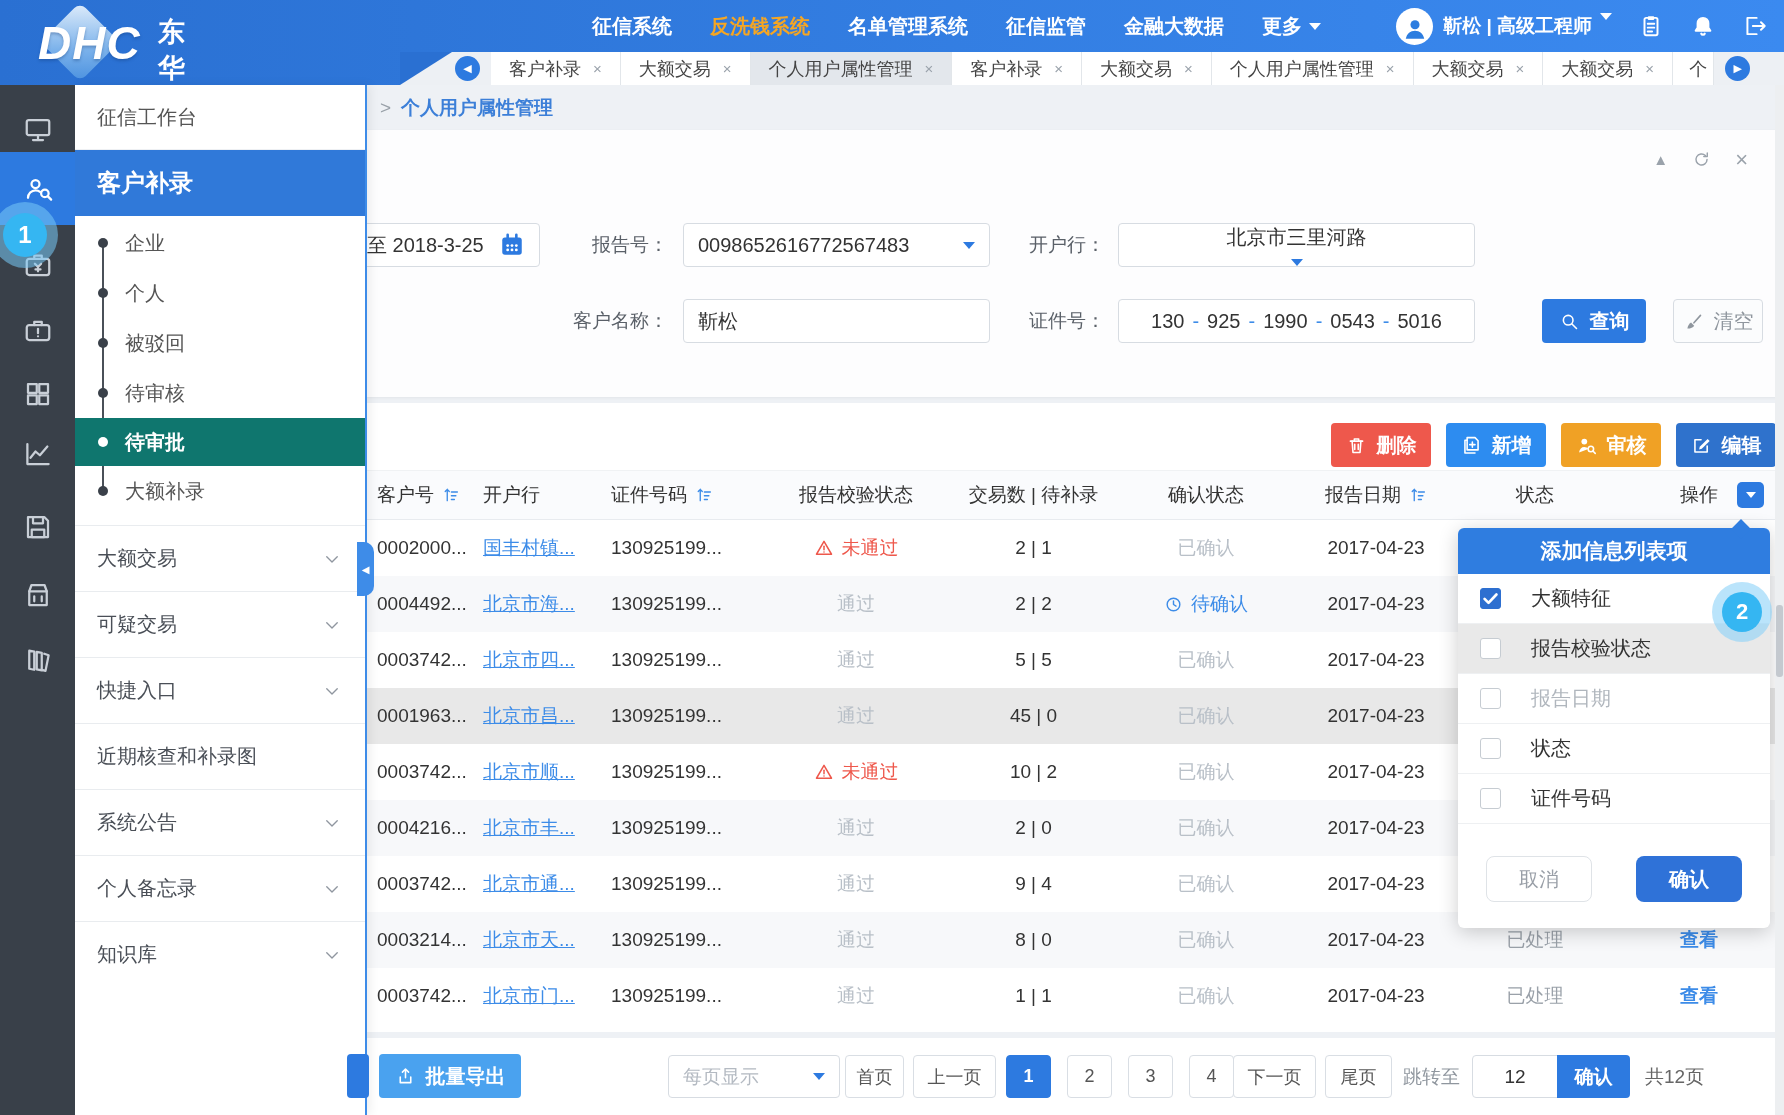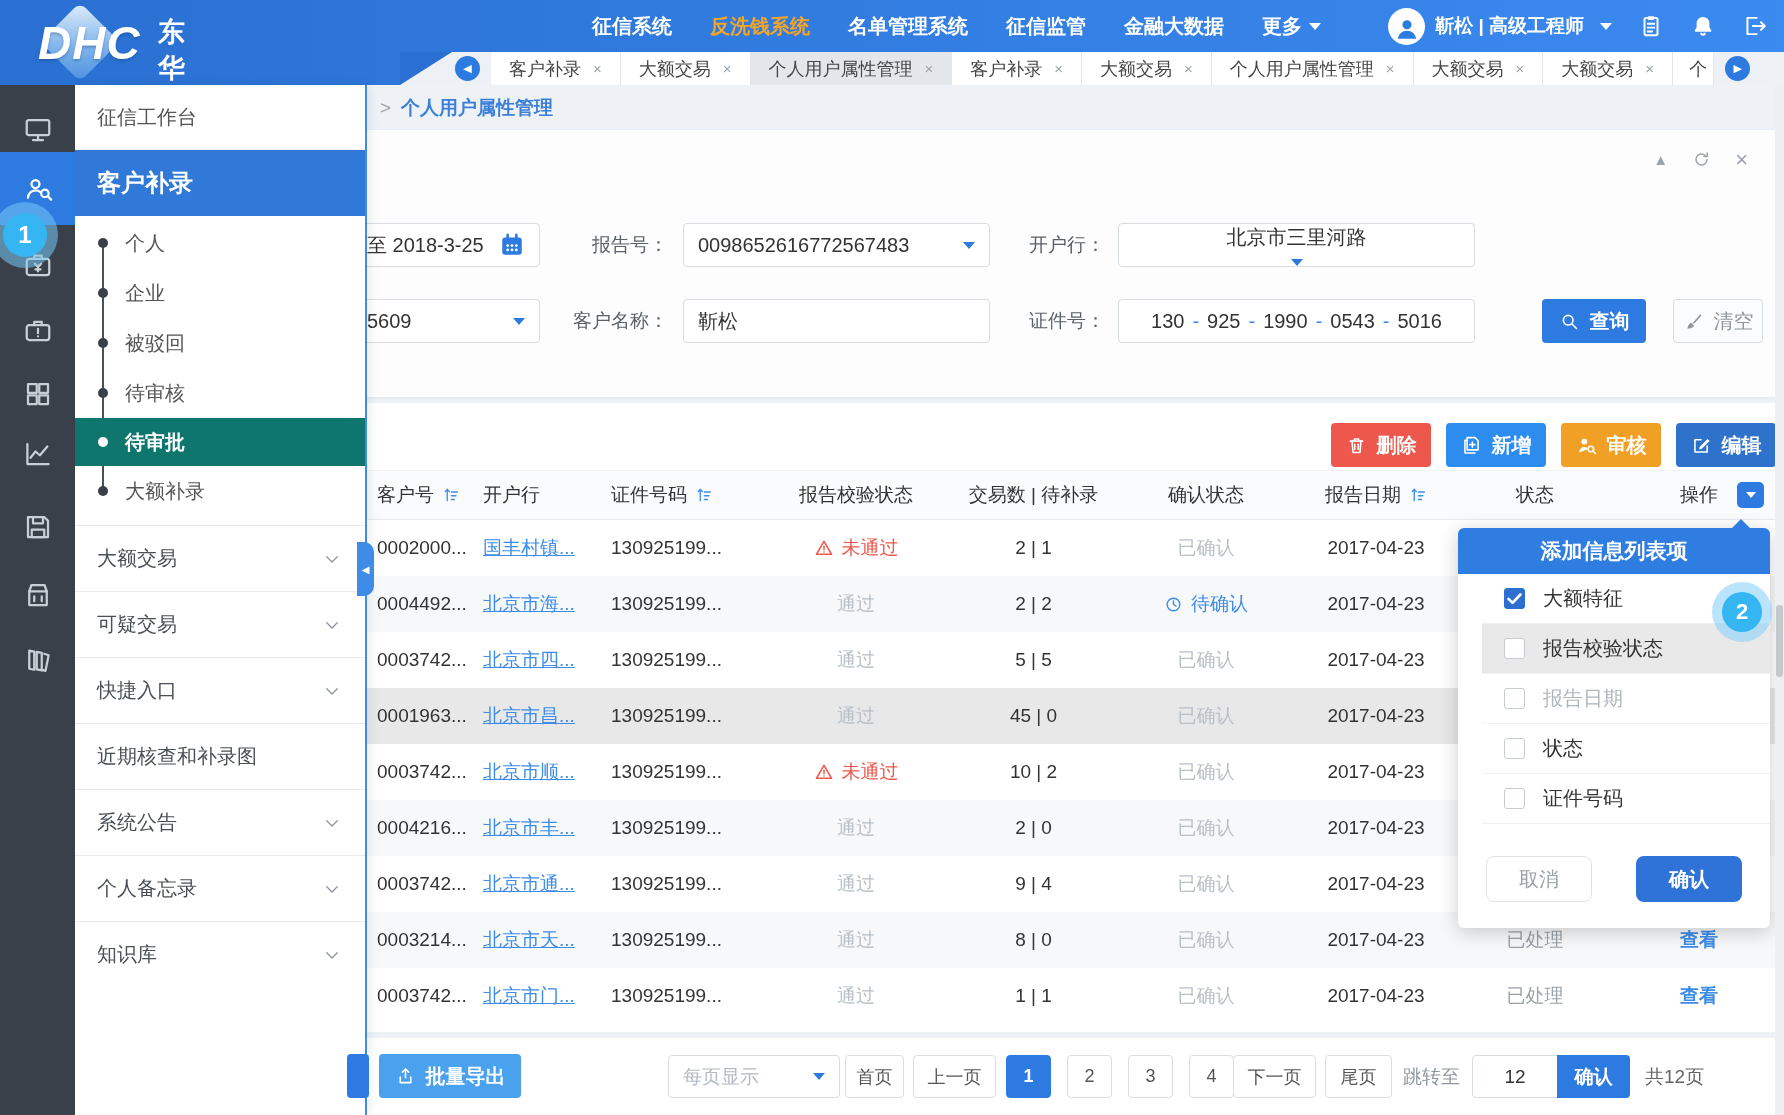--- a/index.html
+++ b/index.html
@@ -20,21 +20,21 @@
   .logo-cn{font-size:27px;font-weight:700;color:#fff;letter-spacing:3px;}
   .logo-en{font-size:14px;color:#e3eefb;margin-top:3px;letter-spacing:.5px;}
   .nav{position:absolute;left:592px;top:0;height:52px;display:flex;align-items:center;gap:38px;}
   .nav-item{font-size:20px;font-weight:700;color:#fff;cursor:pointer;display:flex;align-items:center;gap:7px;white-space:nowrap;}
   .nav-item.active{color:#f5a623;}
   .caret{width:0;height:0;border-left:6px solid transparent;border-right:6px solid transparent;border-top:7px solid #fff;display:inline-block;}
   .caret.blue{border-top-color:#2d7ae0;}
   .usr{position:absolute;right:16px;top:0;height:52px;display:flex;align-items:center;gap:26px;}
   .avatar{width:37px;height:37px;border-radius:50%;background:#fff;display:flex;align-items:center;justify-content:center;overflow:hidden;}
   .avatar .ic{width:26px;height:26px;margin-top:4px;}
-  .usr-name{font-size:19px;font-weight:700;color:#fff;display:flex;align-items:center;gap:16px;white-space:nowrap;}
+  .usr-name{font-size:19px;font-weight:700;color:#fff;display:flex;gap:8px;white-space:nowrap;}
   .hic{width:26px;height:26px;color:#fff;cursor:pointer;}
 
   
   .tstrip{position:absolute;left:400px;top:52px;width:1384px;height:33px;background:#edf0f4;z-index:21;
           display:flex;align-items:center;overflow:hidden;padding-left:44px;box-sizing:border-box;}
   .tnotch{position:absolute;left:400px;top:52px;width:0;height:0;z-index:22;
           border-top:33px solid #2a70d2;border-right:52px solid transparent;}
   .tarrow{flex:0 0 auto;width:25px;height:25px;border-radius:50%;background:#2d7ae0;color:#fff;font-size:11px;
           display:flex;align-items:center;justify-content:center;margin:0 11px;cursor:pointer;}
   .tab{flex:0 0 auto;height:33px;display:flex;align-items:center;gap:12px;padding:0 18px;background:#fff;
@@ -139,22 +139,22 @@
   .op-toggle{position:absolute;right:20px;top:79px;width:27px;height:26px;border-radius:5px;background:#2d7ae0;
              display:flex;align-items:center;justify-content:center;cursor:pointer;z-index:12;}
   .op-toggle .caret{border-top-color:#fff;border-left-width:5px;border-right-width:5px;border-top-width:6px;}
 
   
   .picker{position:absolute;left:1458px;top:528px;width:312px;height:400px;background:#fff;border-radius:6px;
           box-shadow:0 4px 20px rgba(0,0,0,.2);z-index:40;}
   .pk-notch{position:absolute;top:-6px;right:22px;width:14px;height:14px;background:#2f7de0;transform:rotate(45deg);}
   .pk-head{height:46px;background:#2f7de0;border-radius:6px 6px 0 0;display:flex;align-items:center;justify-content:center;
            color:#fff;font-size:21px;font-weight:700;}
-  .pitem{height:49px;display:flex;align-items:center;gap:18px;padding-left:22px;border-bottom:1px solid #eef0f2;
-         font-size:20px;color:#333;cursor:pointer;margin-left:24px;}
+  .pitem{height:49px;display:flex;align-items:center;gap:30px;padding-left:22px;border-bottom:1px solid #eef0f2;
+         font-size:20px;color:#333;cursor:pointer;}
   .pitem.hl{background:#e9e9e9;}
   .pitem.dis .plabel{color:#b0b6bd;}
   .cb{width:21px;height:21px;border:1px solid #c6ccd2;border-radius:3px;background:#fff;box-sizing:border-box;
       display:flex;align-items:center;justify-content:center;cursor:pointer;}
   .cb.on{background:#2d6fd0;border-color:#2d6fd0;color:#fff;}
   .pk-btn{position:absolute;top:328px;width:106px;height:46px;border-radius:8px;display:flex;align-items:center;
           justify-content:center;font-size:20px;cursor:pointer;box-sizing:border-box;}
   .pk-cancel{left:28px;border:1px solid #dfe3e7;color:#999fa7;background:#fff;}
   .pk-ok{left:178px;background:#2f72d8;color:#fff;font-weight:700;}
 
@@ -368,25 +368,25 @@
     </div>
 
   <div class="panel">
     <div class="wk">征信工作台</div>
     <div class="grp-active">客户补录</div>
     <div class="subwrap">
       <div class="treeline"></div>
       <div id="subs">
           <div class="sub">
             <span class="bullet"></span>
-            <span class="sub-label">个人</span>
+            <span class="sub-label">企业</span>
           </div>
           <div class="sub">
             <span class="bullet"></span>
-            <span class="sub-label">企业</span>
+            <span class="sub-label">个人</span>
           </div>
           <div class="sub">
             <span class="bullet"></span>
             <span class="sub-label">被驳回</span>
           </div>
           <div class="sub">
             <span class="bullet"></span>
             <span class="sub-label">待审核</span>
           </div>
           <div class="sub active">
@@ -493,24 +493,20 @@
     <div class="fld row1" style="left:318px;width:307px;">
       <span class="spread">0098652616772567483</span>
         <span class="caret blue"></span>
     </div>
     <div class="flabel row1" style="left:608px;width:132px;">开户行：</div>
     <div class="fld row1" style="left:753px;width:357px;flex-direction:column;">
       <span class="spread">北京市三里河路</span>
         <span class="caret blue"></span>
     </div>
 
-    <div class="fld row2" style="left:-13px;width:188px;">
-      <span class="spread">5609</span>
-        <span class="caret blue"></span>
-    </div>
     <div class="flabel row2" style="left:170px;width:133px;">客户名称：</div>
     <div class="fld row2" style="left:318px;width:307px;">
       <span class="spread">靳松</span>
     </div>
     <div class="flabel row2" style="left:608px;width:132px;">证件号：</div>
     <div class="fld row2" style="left:753px;width:357px;justify-content:center;" id="idfield">
         <span class="idseg">130</span>
         <span class="iddash">-</span>
         <span class="idseg">925</span>
         <span class="iddash">-</span>

